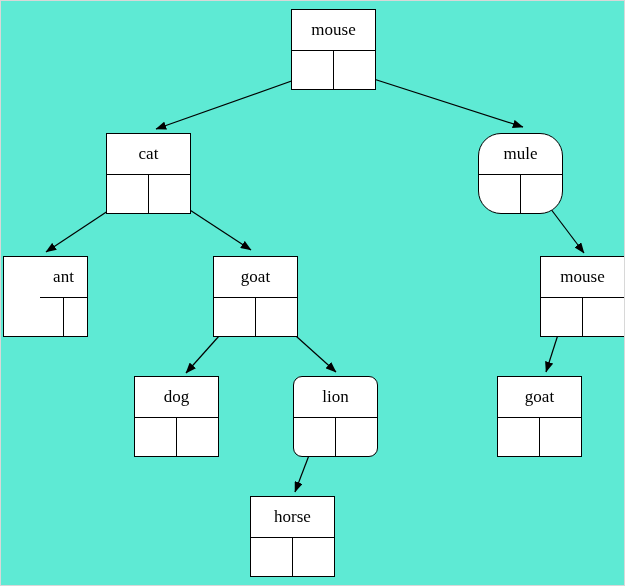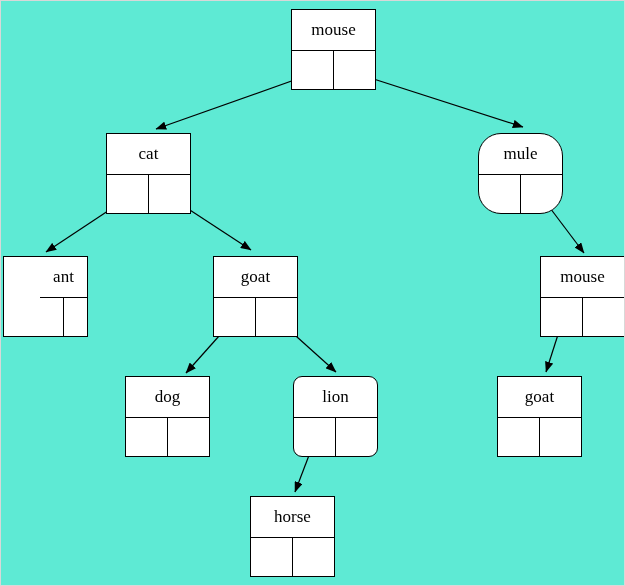--- a/index.html
+++ b/index.html
@@ -118,21 +118,21 @@
           <div class="ptr right"></div>
         </div>
       </div>
       <div class="node" style="left: 539px; top: 255px; width: 85px; height: 81px;">
         <div class="node-label" style="height: 40px; line-height: 40px;">mouse</div>
         <div class="node-ptrs">
           <div class="ptr left"></div>
           <div class="ptr right"></div>
         </div>
       </div>
-      <div class="node" style="left: 124px; top: 375px; width: 85px; height: 81px;">
+      <div class="node" style="left: 133px; top: 375px; width: 85px; height: 81px;">
         <div class="node-label" style="height: 40px; line-height: 40px;">dog</div>
         <div class="node-ptrs">
           <div class="ptr left"></div>
           <div class="ptr right"></div>
         </div>
       </div>
       <div class="node" style="left: 292px; top: 375px; width: 85px; height: 81px; border-radius: 9px;">
         <div class="node-label" style="height: 40px; line-height: 40px;">lion</div>
         <div class="node-ptrs">
           <div class="ptr left"></div>

